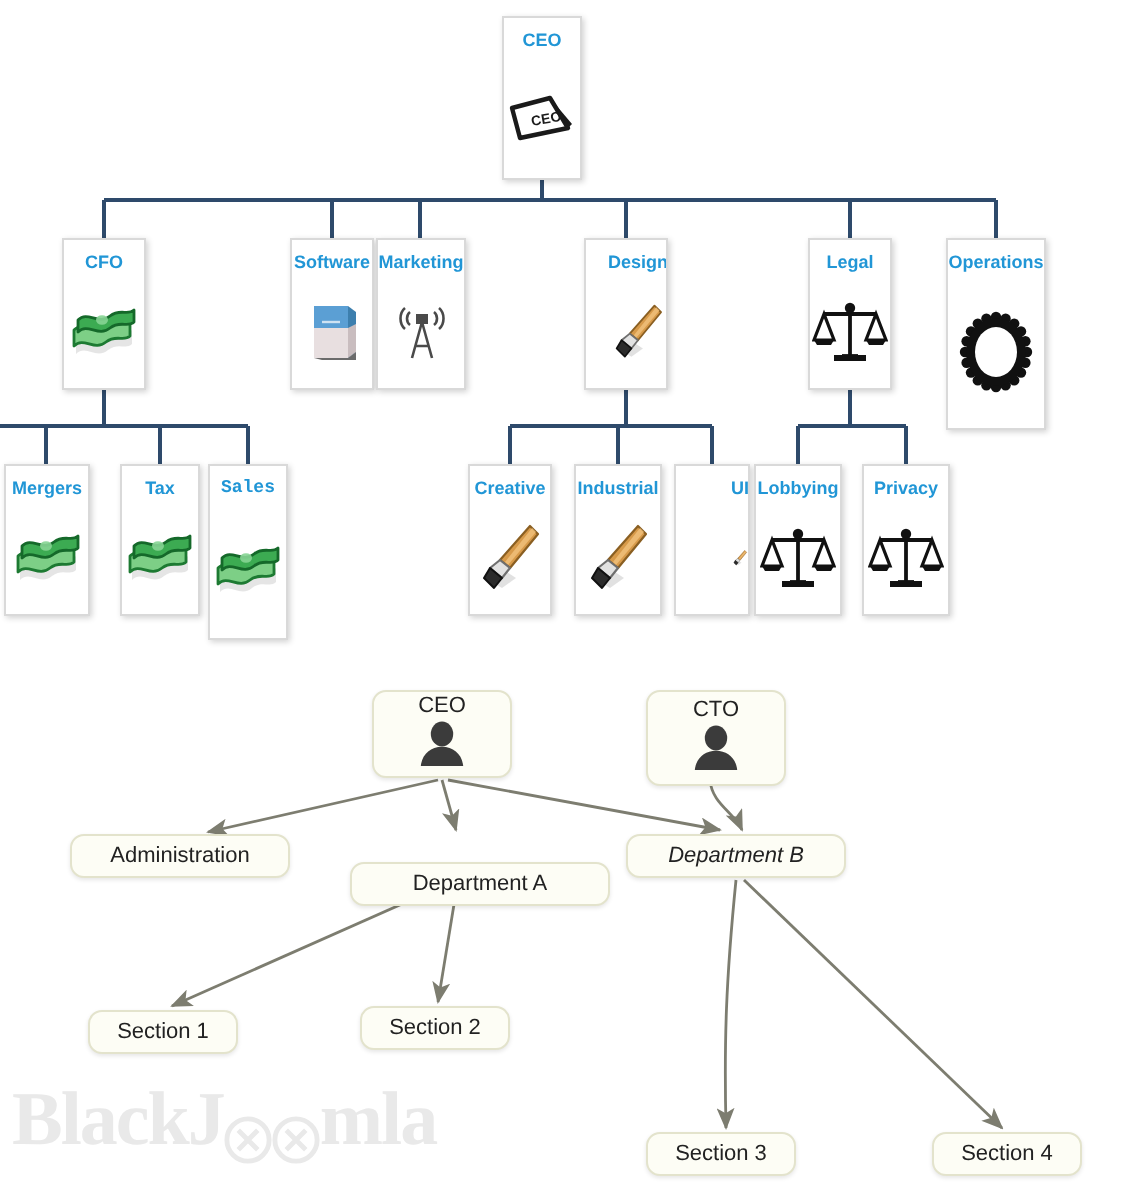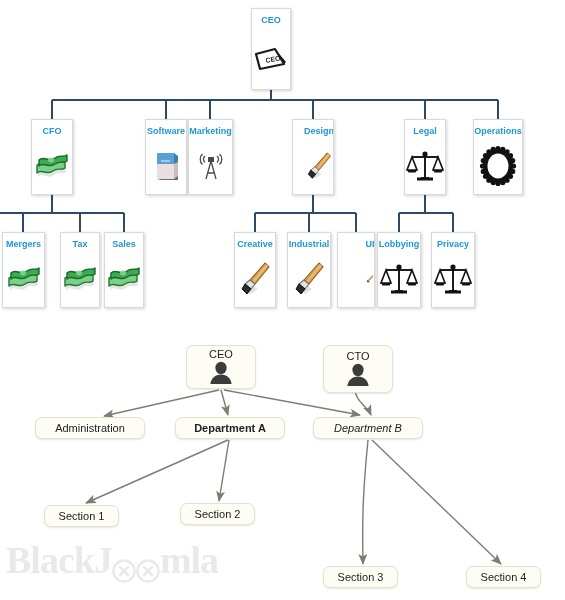--- a/index.html
+++ b/index.html
@@ -222,21 +222,21 @@
         <g stroke="#111111" stroke-width="1.6" fill="none">
           <path d="M6,9 L1,22 L11,22 Z"></path>
           <path d="M32,9 L27,22 L37,22 Z"></path>
         </g>
         <path d="M1,22 L11,22 L9.5,24.5 L2.5,24.5 Z" fill="#111111"></path>
         <path d="M27,22 L37,22 L35.5,24.5 L28.5,24.5 Z" fill="#111111"></path>
         <rect x="11" y="29.5" width="16" height="3" fill="#111111"></rect>
       </svg>
         </div>
       </div>
-      <div class="onode" style="left: 473px; top: 119px; width: 50px; height: 76px;">
+      <div class="onode" style="left: 473px; top: 119px; width: 50px; height: 96px;">
         <div class="olabel">Operations</div>
         <div class="oicon">
           <svg width="38" height="42" viewBox="0 0 38 42">
           <g transform="translate(0,2)">
             <circle cx="34.5" cy="19.0" r="2.6" fill="#111111"></circle>
               <circle cx="33.7" cy="24.4" r="2.6" fill="#111111"></circle>
               <circle cx="31.5" cy="29.3" r="2.6" fill="#111111"></circle>
               <circle cx="28.1" cy="33.2" r="2.6" fill="#111111"></circle>
               <circle cx="23.8" cy="35.6" r="2.6" fill="#111111"></circle>
               <circle cx="19.0" cy="36.5" r="2.6" fill="#111111"></circle>
@@ -279,21 +279,21 @@
           <svg width="34" height="28" viewBox="0 0 34 28">
         <g>
           <path d="M3,18 C8,13 13,21 19,16 C24,12 28,16 31,13 L31,20 C28,23 24,19 19,23 C13,28 8,20 3,25 Z" fill="#cfcfcf" opacity="0.55"></path>
           <path d="M2,13 C7,8 12,16 18,11 C23,7 27,11 30,8 L30,16 C27,19 23,15 18,19 C12,24 7,16 2,21 Z" fill="#7dcf86" stroke="#1d7a32" stroke-width="1.4" stroke-linejoin="round"></path>
           <path d="M4,8 C9,3 14,11 20,6 C25,2 29,6 32,3 L32,9 C29,12 25,8 20,12 C14,17 9,9 4,14 Z" fill="#3cab52" stroke="#15692a" stroke-width="1.4" stroke-linejoin="round"></path>
           <ellipse cx="16" cy="8" rx="3" ry="2.4" fill="#86d493" opacity="0.9"></ellipse>
         </g>
       </svg>
         </div>
       </div>
-      <div class="onode" style="left: 104px; top: 232px; width: 40px; height: 76px;">
+      <div class="onode" style="left: 104px; top: 232px; width: 40px; height: 88px; font-family: Liberation Mono, monospace;">
         <div class="olabel">Sales</div>
         <div class="oicon">
           <svg width="34" height="28" viewBox="0 0 34 28">
         <g>
           <path d="M3,18 C8,13 13,21 19,16 C24,12 28,16 31,13 L31,20 C28,23 24,19 19,23 C13,28 8,20 3,25 Z" fill="#cfcfcf" opacity="0.55"></path>
           <path d="M2,13 C7,8 12,16 18,11 C23,7 27,11 30,8 L30,16 C27,19 23,15 18,19 C12,24 7,16 2,21 Z" fill="#7dcf86" stroke="#1d7a32" stroke-width="1.4" stroke-linejoin="round"></path>
           <path d="M4,8 C9,3 14,11 20,6 C25,2 29,6 32,3 L32,9 C29,12 25,8 20,12 C14,17 9,9 4,14 Z" fill="#3cab52" stroke="#15692a" stroke-width="1.4" stroke-linejoin="round"></path>
           <ellipse cx="16" cy="8" rx="3" ry="2.4" fill="#86d493" opacity="0.9"></ellipse>
         </g>
       </svg>
@@ -428,21 +428,21 @@
         <div class="ficon"><svg width="30" height="24" viewBox="0 0 30 24">
         <g fill="#3b3b3b">
           <ellipse cx="15" cy="7" rx="5.6" ry="6.2"></ellipse>
           <path d="M15,13.4 C9.2,13.4 5,17.2 4.4,23 L25.6,23 C25,17.2 20.8,13.4 15,13.4 Z"></path>
         </g>
       </svg></div>
       </div>
       <div class="fnode" style="left: 35px; top: 97px; width: 110px; height: 22px;">
         <div class="flabel">Administration</div>
       </div>
-      <div class="fnode" style="left: 175px; top: 97px; width: 110px; height: 22px; font-weight: bold;">
+      <div class="fnode" style="left: 175px; top: 111px; width: 130px; height: 22px;">
         <div class="flabel">Department A</div>
       </div>
       <div class="fnode" style="left: 313px; top: 97px; width: 110px; height: 22px; font-style: italic;">
         <div class="flabel">Department B</div>
       </div>
       <div class="fnode" style="left: 44px; top: 185px; width: 75px; height: 22px; text-align: center;">
         <div class="flabel">Section 1</div>
       </div>
       <div class="fnode" style="left: 180px; top: 183px; width: 75px; height: 22px;">
         <div class="flabel">Section 2</div>

